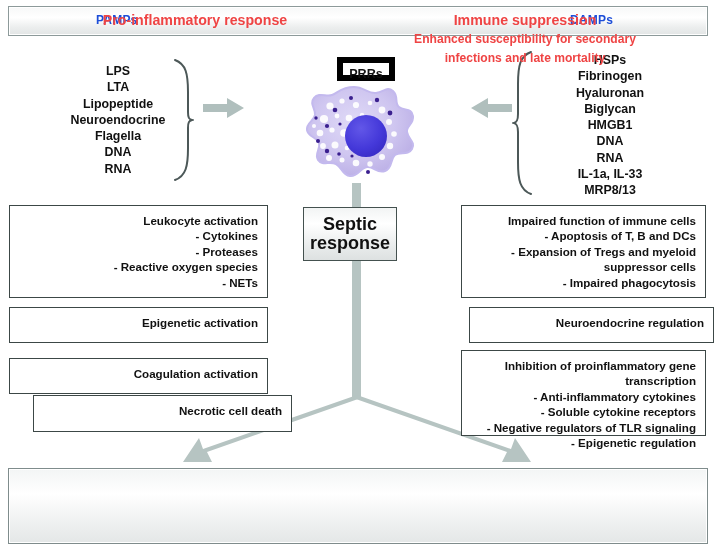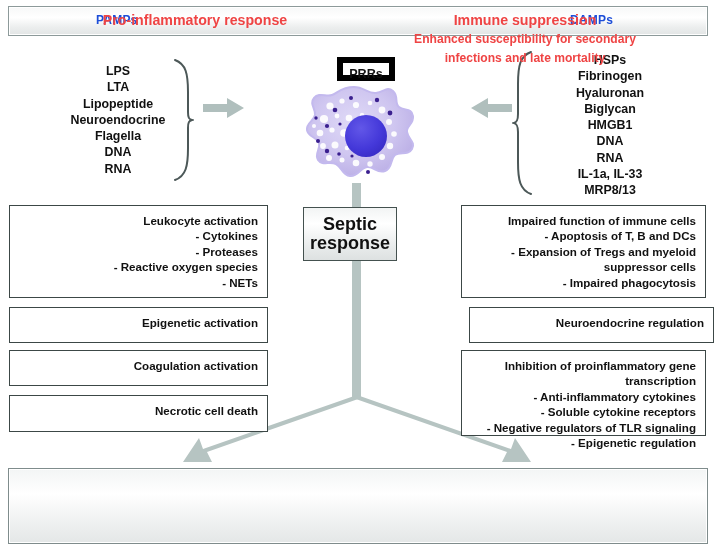--- a/index.html
+++ b/index.html
@@ -130,22 +130,22 @@
     line-height: 15.4px;
     white-space: pre-line;
     z-index: 3;
     padding: 7px 9px 6px 9px;
   }
   .outcome-box.left  { left: 9px;   width: 259px; text-align: right; }
   .outcome-box.right { left: 461px; width: 245px; text-align: right; }
 
   #left-box-leukocyte   { top: 205px; height: 93px; }
   #left-box-complement  { top: 307px; height: 36px; }
-  #left-box-coagulation { top: 350px; height: 36px; }
-  #left-box-necrotic    { top: 395px; height: 37px; }
+  #left-box-coagulation { top: 358px; height: 36px; }
+  #left-box-necrotic    { top: 395px; height: 37px; margin-left: 24px; }
 
   #right-box-impaired      { top: 205px; height: 93px; }
   #right-box-neuroendo     { top: 307px; height: 36px; margin-left: 8px; }
   #right-box-inhibition    { top: 350px; height: 86px; }
 
   
   #bottom-panel {
     position: absolute;
     left: 8px;
     top: 468px;

